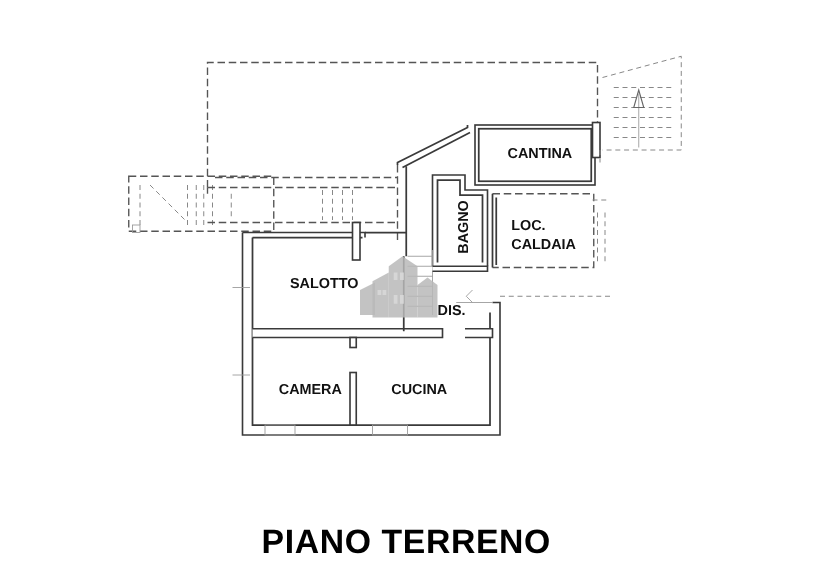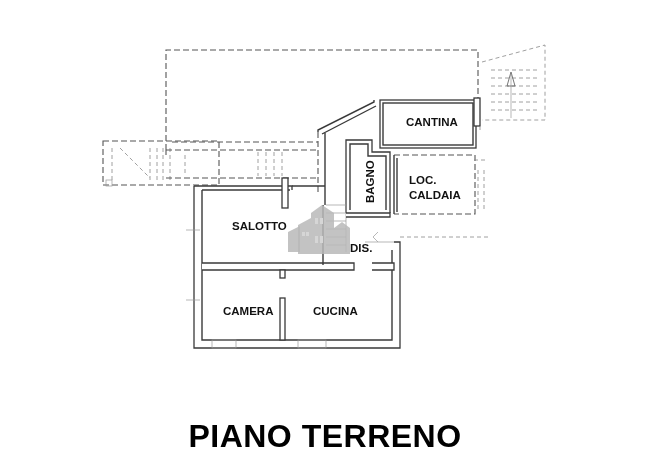--- a/index.html
+++ b/index.html
@@ -4,21 +4,21 @@
 <style>
   html, body { margin: 0; padding: 0; background: #ffffff; }
   body { width: 650px; height: 458px; position: relative; overflow: hidden; font-family: "Liberation Sans", sans-serif; }
   #plan { position: absolute; left: 0; top: 0; width: 650px; height: 458px; }
   .wall { fill: none; stroke: #3a3a3a; stroke-width: 1.4; }
   .wallthick { fill: #ffffff; stroke: #3a3a3a; stroke-width: 1.3; }
   .dash { fill: none; stroke: #555; stroke-width: 1.1; stroke-dasharray: 6 3; }
   .thin { fill: none; stroke: #888; stroke-width: 0.8; stroke-dasharray: 4 3; }
   .faint { fill: none; stroke: #999; stroke-width: 0.7; }
   .room-label { font-family: "Liberation Sans", sans-serif; font-weight: bold; font-size: 11.5px; fill: #111; }
-  .title { position: absolute; left: 0; width: 650px; top: 418px; text-align: center; font-family: "Liberation Sans", sans-serif; font-weight: bold; font-size: 32px; color: #000; letter-spacing: 0.5px; }
+  .title { position: absolute; left: 0; width: 650px; top: 418px; text-align: center; font-family: "Liberation Sans", sans-serif; font-weight: bold; font-size: 27px; color: #000; letter-spacing: 0.5px; }
   .wm { fill: #b8b8b8; opacity: 0.85; }
   .wmwin { fill: #d6d6d6; }
 </style>
 </head>
 <body>
 
 <svg id="plan" viewBox="0 0 650 458" xmlns="http://www.w3.org/2000/svg">
 
   <g>
     <polyline class="dash" points="166,150 166,50 478,50 478,100"></polyline>

